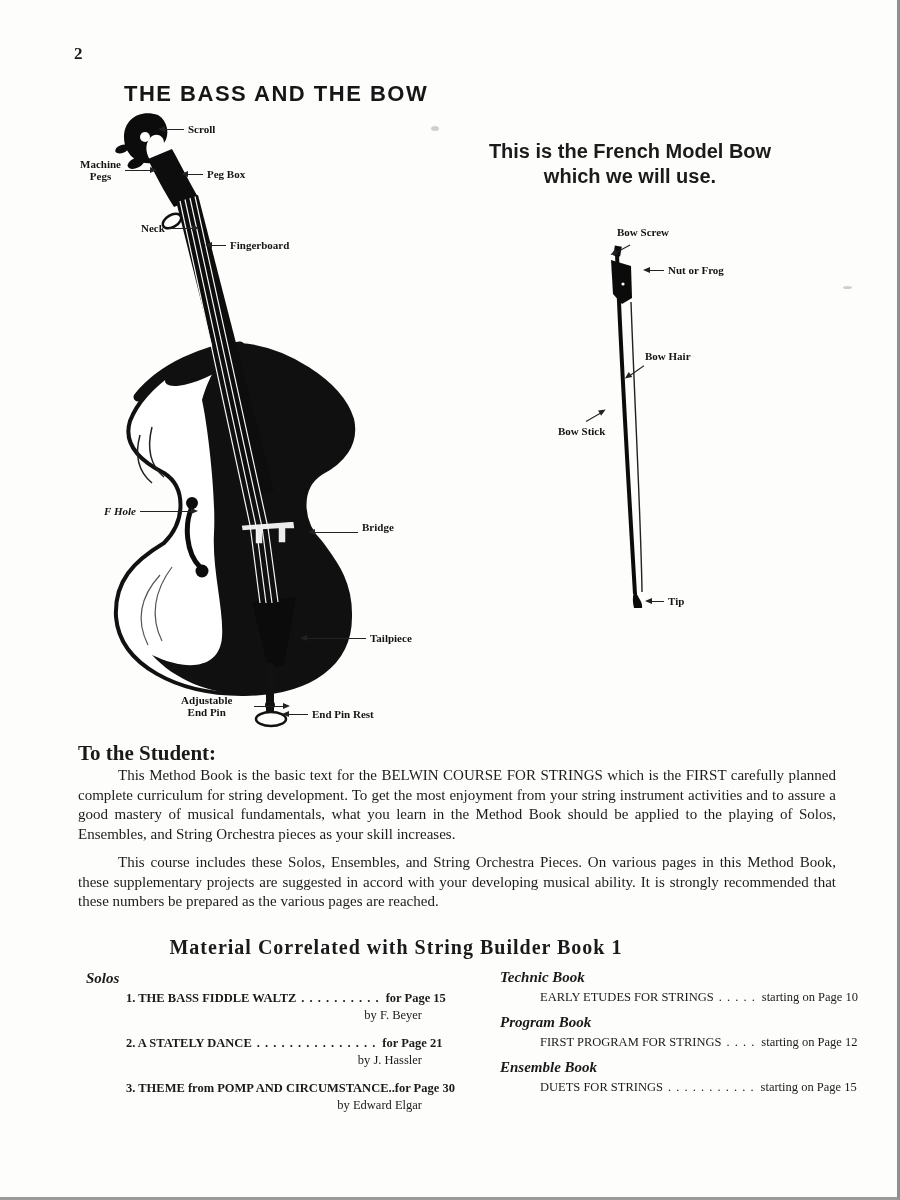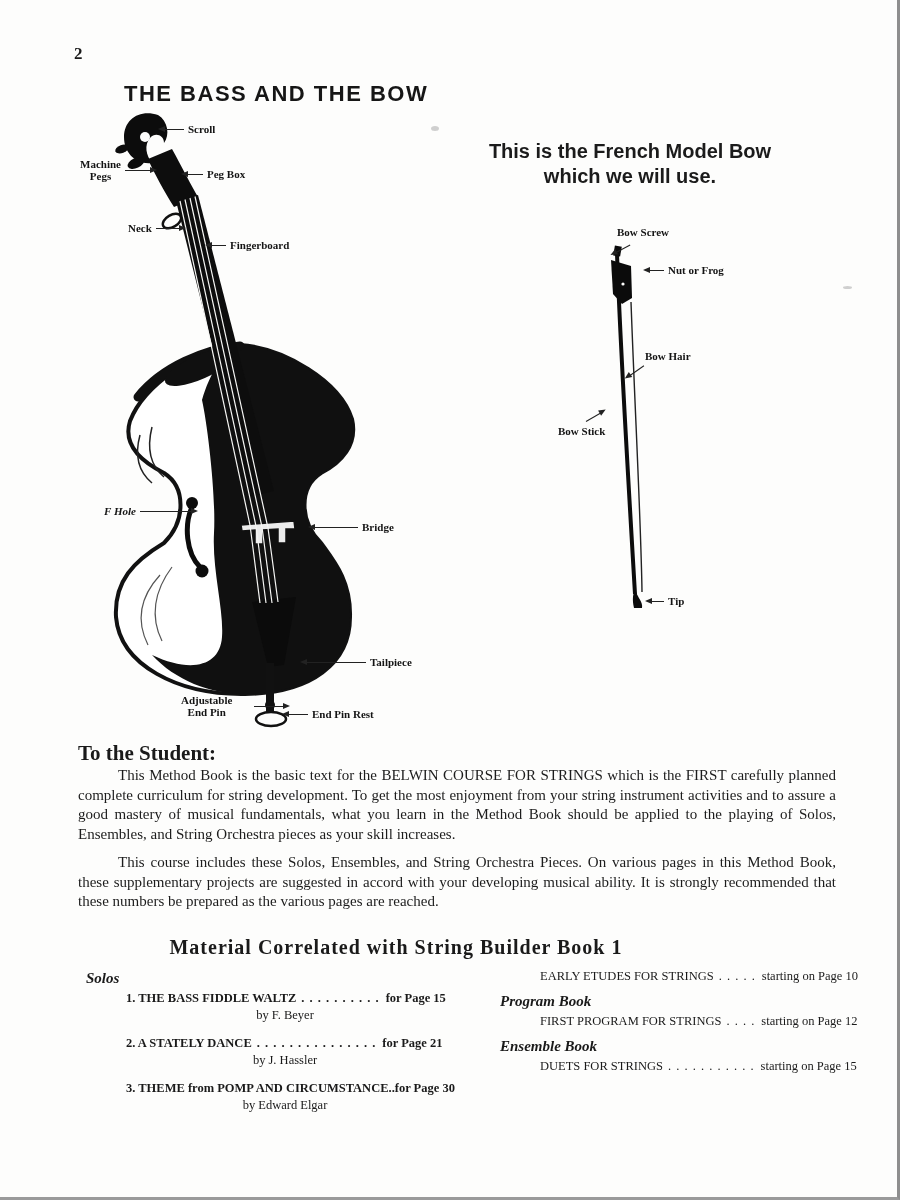--- a/index.html
+++ b/index.html
@@ -29,21 +29,21 @@
        border-top:3px solid transparent;border-bottom:3px solid transparent;border-left:7px solid #222;}
   
   .student-head{font:bold 21px "Liberation Serif",serif;}
   .para{width:758px;text-align:justify;font:15px/1.3 "Liberation Serif",serif;text-indent:40px;color:#1c1c1c;}
   .material-head{width:492px;text-align:center;font:bold 20px "Liberation Serif",serif;letter-spacing:1px;}
   .col-head{font:bold italic 15px "Liberation Serif",serif;font-style:italic;margin:0 0 4px 8px;}
   .item-line{display:flex;align-items:baseline;font:bold 12.5px "Liberation Serif",serif;white-space:nowrap;margin-left:48px;}
   .item-line .dots{margin-left:5px;letter-spacing:1px;}
   .item-line .sp{flex:1;}
   .item-line .pref{margin-left:6px;}
-  .by-line{text-align:center;font:12.5px "Liberation Serif",serif;padding-left:70px;margin:2px 0 13px 0;}
+  .by-line{text-align:right;font:12.5px "Liberation Serif",serif;padding-left:70px;margin:2px 0 13px 0;}
   .book-block{margin-bottom:9px;}
   .book-block .item-line{font-weight:normal;}
   .speck{position:absolute;background:#a9a9a9;border-radius:50%;opacity:.55;}
 </style>
 </head>
 <body>
 
 <div class="page">
 
   <div class="abs pagenum" style="left:74px;top:44px;">2</div>
@@ -100,37 +100,37 @@
   </div>
   <div class="lbl" style="left:80px;top:158px;">
     <span class="txt">Machine
 Pegs</span>
     <span class="arr r" style="width:26px;"></span>
   </div>
   <div class="lbl" style="left:187px;top:168px;">
     <span class="arr l" style="width:16px;"></span>
     <span class="txt">Peg Box</span>
   </div>
-  <div class="lbl" style="left:128px;top:222px;align-items:center;">
+  <div class="lbl" style="left:141px;top:222px;align-items:center;">
     <span class="txt">Neck</span>
     <span class="arr r" style="width:24px;"></span>
   </div>
   <div class="lbl" style="left:211px;top:239px;">
     <span class="arr l" style="width:15px;"></span>
     <span class="txt">Fingerboard</span>
   </div>
   <div class="lbl" style="left:104px;top:505px;font-style:italic;">
     <span class="txt">F Hole</span>
     <span class="arr r" style="width:52px;"></span>
   </div>
-  <div class="lbl" style="left:314px;top:521px;">
+  <div class="lbl" style="left:314px;top:521px;align-items:flex-end;">
     <span class="arr l" style="width:44px;"></span>
     <span class="txt">Bridge</span>
   </div>
-  <div class="lbl" style="left:306px;top:656px;">
+  <div class="lbl" style="left:306px;top:632px;">
     <span class="arr l" style="width:60px;"></span>
     <span class="txt">Tailpiece</span>
   </div>
   <div class="lbl" style="left:181px;top:694px;gap:22px;">
     <span class="txt">Adjustable
 End Pin</span>
     <span class="arr r" style="width:30px;"></span>
   </div>
   <div class="lbl" style="left:288px;top:708px;">
     <span class="arr l" style="width:20px;"></span>
@@ -214,20 +214,21 @@
         <span class="dots" style="margin-left:0;letter-spacing:0;">..</span>
         <span class="sp"></span>
         <span class="pref" style="margin-left:0;">for Page 30</span>
       </div>
       <div class="by-line">by Edward Elgar</div>
     </div>
   </div>
 
   <div class="abs" style="left:492px;top:969px;width:348px;">
     <div class="book-block">
+      <div class="col-head">Technic Book</div>
       <div class="item-line">
         <span>EARLY ETUDES FOR STRINGS</span>
         <span class="dots">. . . . .</span>
         <span class="sp"></span>
         <span class="pref">starting on Page 10</span>
       </div>
     </div>
     <div class="book-block">
       <div class="col-head">Program Book</div>
       <div class="item-line">

